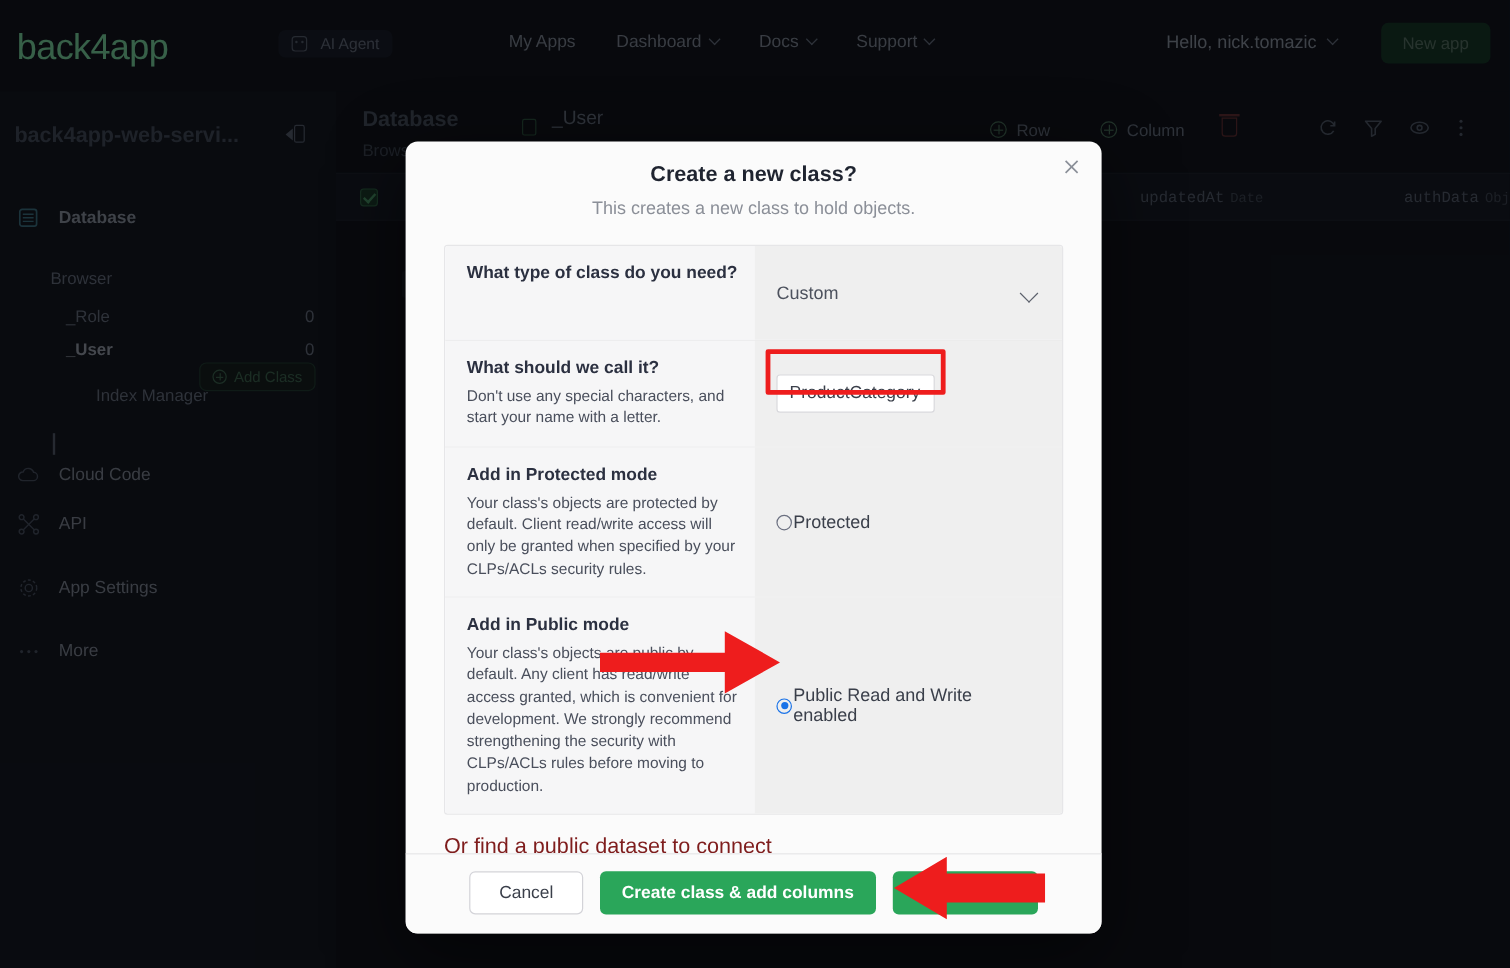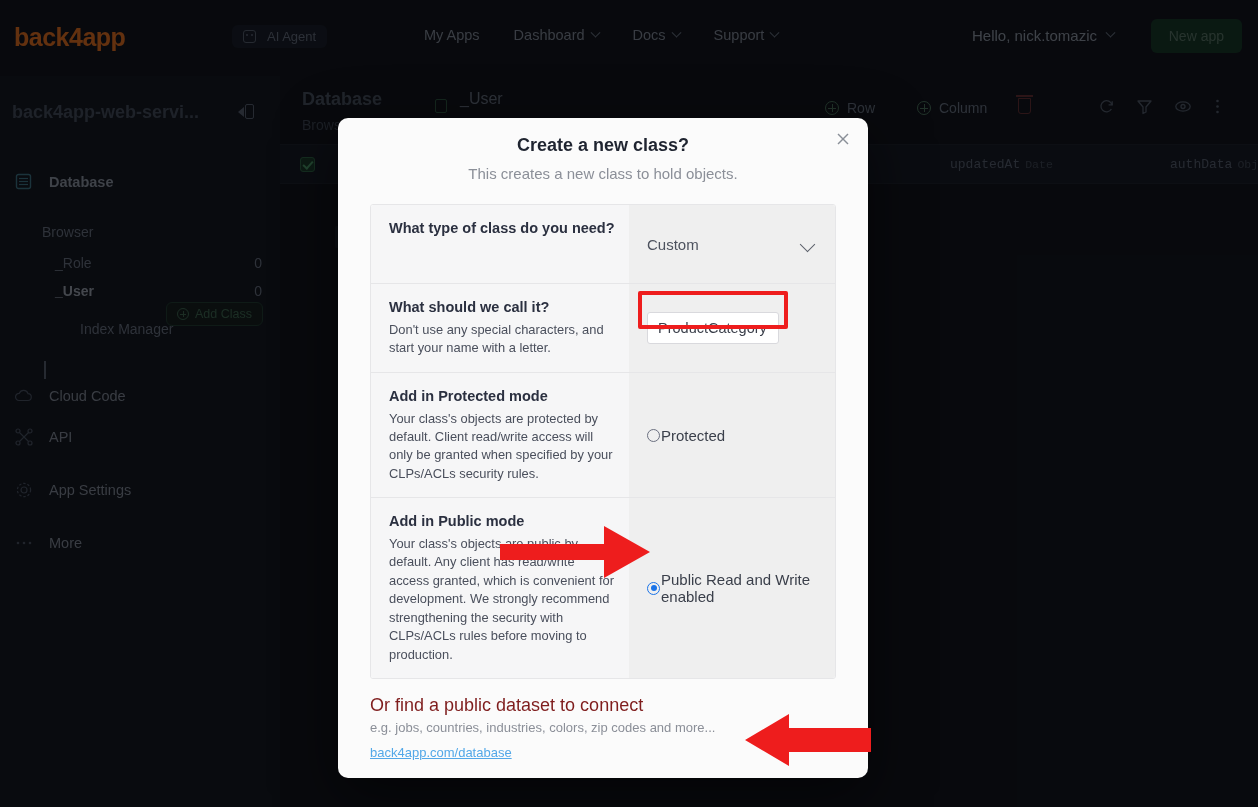--- a/index.html
+++ b/index.html
@@ -14,21 +14,21 @@
   
   .bg-layer { position: absolute; inset: 0; }
 
   .topbar {
     position: absolute; top: 0; left: 0; width: 1258px; height: 76px;
     background: #0b0d12;
     display: flex; align-items: center;
   }
   .brand {
     position: absolute; left: 14px; top: 23px;
-    font-size: 25px; font-weight: 700; color: #f97316; letter-spacing: -0.5px;
+    font-size: 30px; font-weight: 400; color: #86efac; letter-spacing: -0.5px;
   }
   .ai-pill {
     position: absolute; left: 232px; top: 25px;
     display: flex; align-items: center; gap: 11px;
     padding: 4px 11px; border-radius: 6px; background: #141720;
     color: #6b7280; font-size: 13px;
   }
   .ai-pill .robot { width: 13px; height: 13px; border: 1px solid #5a6270; border-radius: 3px; position: relative; }
   .ai-pill .robot::before, .ai-pill .robot::after {
     content: ""; position: absolute; width: 2px; height: 2px; background: #5a6270; border-radius: 50%; top: 3px;
@@ -96,21 +96,21 @@
   .chk { position: absolute; left: 20px; top: 12px; width: 15px; height: 15px; background: #163b23; border: 1px solid #2d6b42; border-radius: 3px; }
   .chk::after { content: ""; position: absolute; left: 4px; top: 1px; width: 4px; height: 8px; border-right: 2px solid #4ea76a; border-bottom: 2px solid #4ea76a; transform: rotate(42deg); }
   .col { position: absolute; top: 12px; font-family: "Liberation Mono", monospace; font-size: 13px; color: #5a6270; white-space: nowrap; }
   .col .t { color: #3f4651; font-size: 11.5px; margin-left: 5px; }
   .row-ico { position: absolute; left: 55px; top: 150px; width: 18px; height: 22px; background: #1a1d26; border-radius: 2px; opacity: .8; }
 
   .dimmer { position: absolute; inset: 0; background: rgba(6,8,12,0.62); }
 
   
   .modal {
-    position: absolute; left: 338px; top: 118px; width: 530px; height: 660px;
+    position: absolute; left: 338px; top: 118px; width: 580px; height: 660px;
     background: #fbfbfb; border-radius: 10px; overflow: hidden;
     box-shadow: 0 18px 60px rgba(0,0,0,.55);
   }
   .m-close { position: absolute; right: 14px; top: 10px; width: 22px; height: 22px; cursor: pointer; color: #8a8f98; }
   .m-title { text-align: center; margin-top: 17px; font-size: 18px; font-weight: 700; color: #1f2430; }
   .m-sub { text-align: center; margin-top: 9px; font-size: 15px; color: #8b8f98; }
 
   .grid { margin: 22px 32px 0; border: 1px solid #e6e6e8; border-radius: 3px; overflow: hidden; background: #fff; }
   .grow { display: flex; border-bottom: 1px solid #e6e6e8; }
   .grow:last-child { border-bottom: none; }
@@ -383,20 +383,25 @@
         </div>
       </div>
     </div>
 
     <div class="ds">
       <div class="ds-t">Or find a public dataset to connect</div>
       <div class="ds-s">e.g. jobs, countries, industries, colors, zip codes and more...</div>
       <a class="ds-l">back4app.com/database</a>
     </div>
 
+    <div class="foot">
+      <button class="btn btn-cancel">Cancel</button>
+      <button class="btn btn-green">Create class &amp; add columns</button>
+      <button class="btn btn-green">Create class</button>
+    </div>
   </div>
 
   <svg class="arrow" style="left:500px; top:522px;" width="152" height="60" viewBox="0 0 152 60">
     <path d="M0 22 H104 V4 L150 30 L104 56 V38 H0 Z" fill="#ee1d1d"></path>
   </svg>
   <svg class="arrow" style="left:745px; top:714px;" width="126" height="54" viewBox="0 0 126 54">
     <path d="M126 14 H44 V0 L0 26 L44 52 V38 H126 Z" fill="#ee1d1d"></path>
   </svg>
 
 </div>

